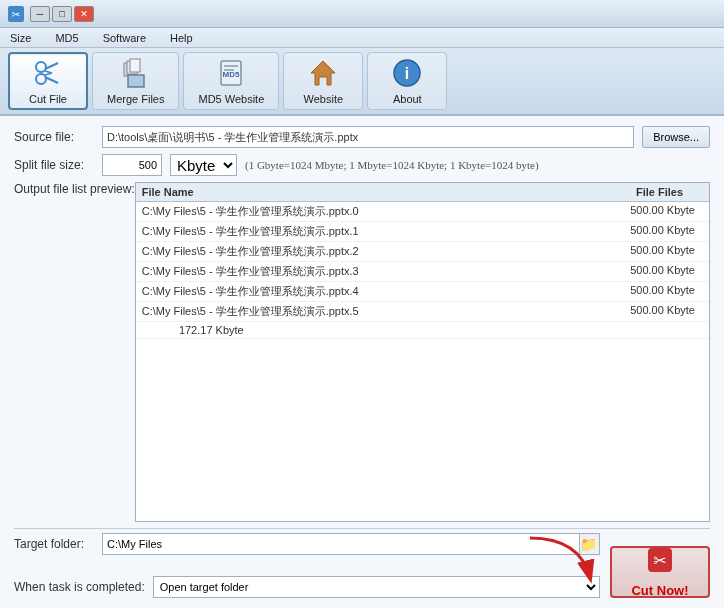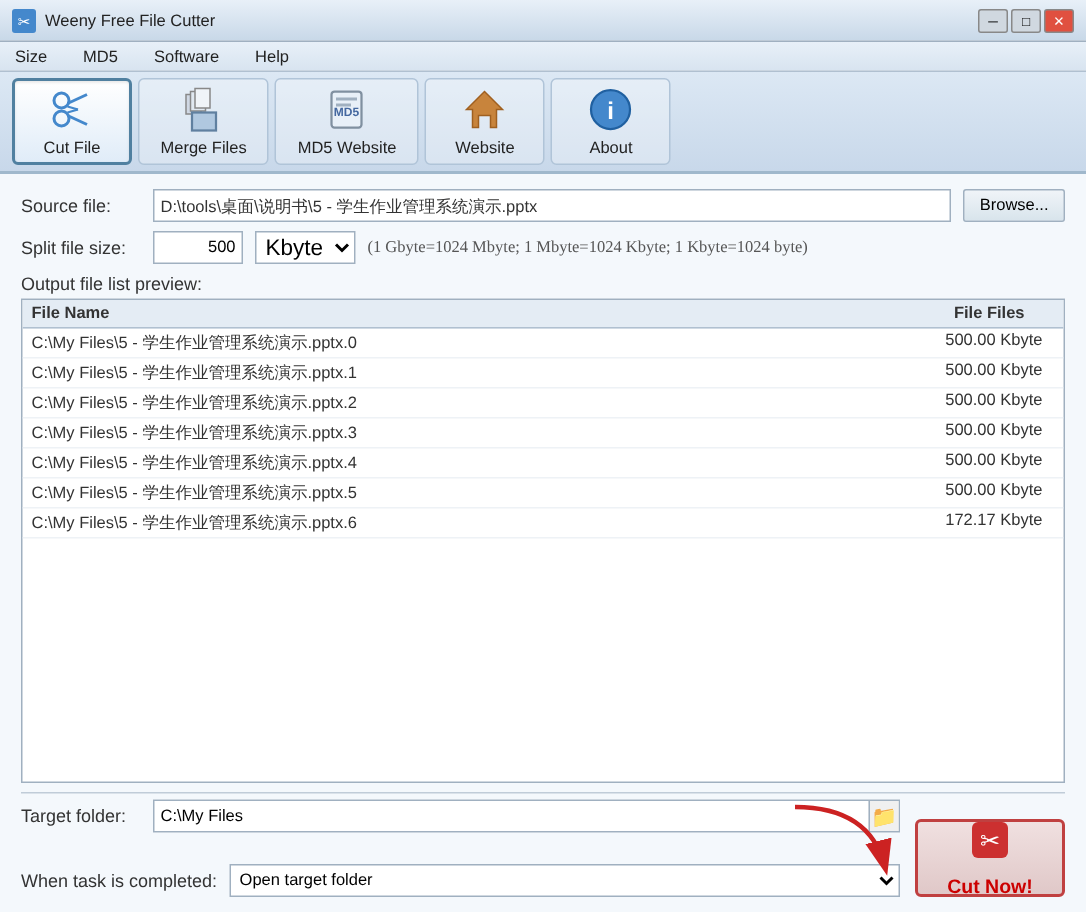--- a/index.html
+++ b/index.html
@@ -171,21 +171,21 @@
     .split-hint {
       font-size: 11px;
       color: #555;
       font-family: Liberation Serif, serif;
     }
 
     
     .file-list-section {
       flex: 1;
       display: flex;
-      flex-direction: column;
+      flex-direction: row;
     }
     .file-list-label {
       font-size: 12px;
       color: #333;
       margin-bottom: 3px;
     }
     .file-list-container {
       border: 1px solid #a0b0c0;
       background: white;
       flex: 1;
@@ -310,21 +310,20 @@
 </head>
 <body>
 
 <div class="title-bar">
   <div class="title-bar-icon">
     <svg width="16" height="16" viewBox="0 0 16 16">
       <circle cx="8" cy="8" r="7" fill="#4488cc"></circle>
       <text x="8" y="12" text-anchor="middle" fill="white" font-size="10">✂</text>
     </svg>
   </div>
-  <span class="title-bar-text">Weeny Free File Cutter</span>
   <div class="title-bar-controls">
     <div class="title-bar-btn">─</div>
     <div class="title-bar-btn">□</div>
     <div class="title-bar-btn close">✕</div>
   </div>
 </div>
 
 <div class="menu-bar">
   <span class="menu-item">Size</span>
   <span class="menu-item">MD5</span>
@@ -433,21 +432,20 @@
   </div>
           <div class="file-list-row">
     <span class="col-name">C:\My Files\5 - 学生作业管理系统演示.pptx.4</span>
     <span class="col-size">500.00 Kbyte</span>
   </div>
           <div class="file-list-row">
     <span class="col-name">C:\My Files\5 - 学生作业管理系统演示.pptx.5</span>
     <span class="col-size">500.00 Kbyte</span>
   </div>
           <div class="file-list-row">
-    <span class="col-name">C:\My Files\5 - 学生作业管理系统演示.pptx.6</span>
     <span class="col-size">172.17 Kbyte</span>
   </div>
         </div>
     </div>
   </div>
 
   <div class="bottom-section">
 
     <svg class="red-arrow" width="80" height="60" viewBox="0 0 80 60">
       <defs>

